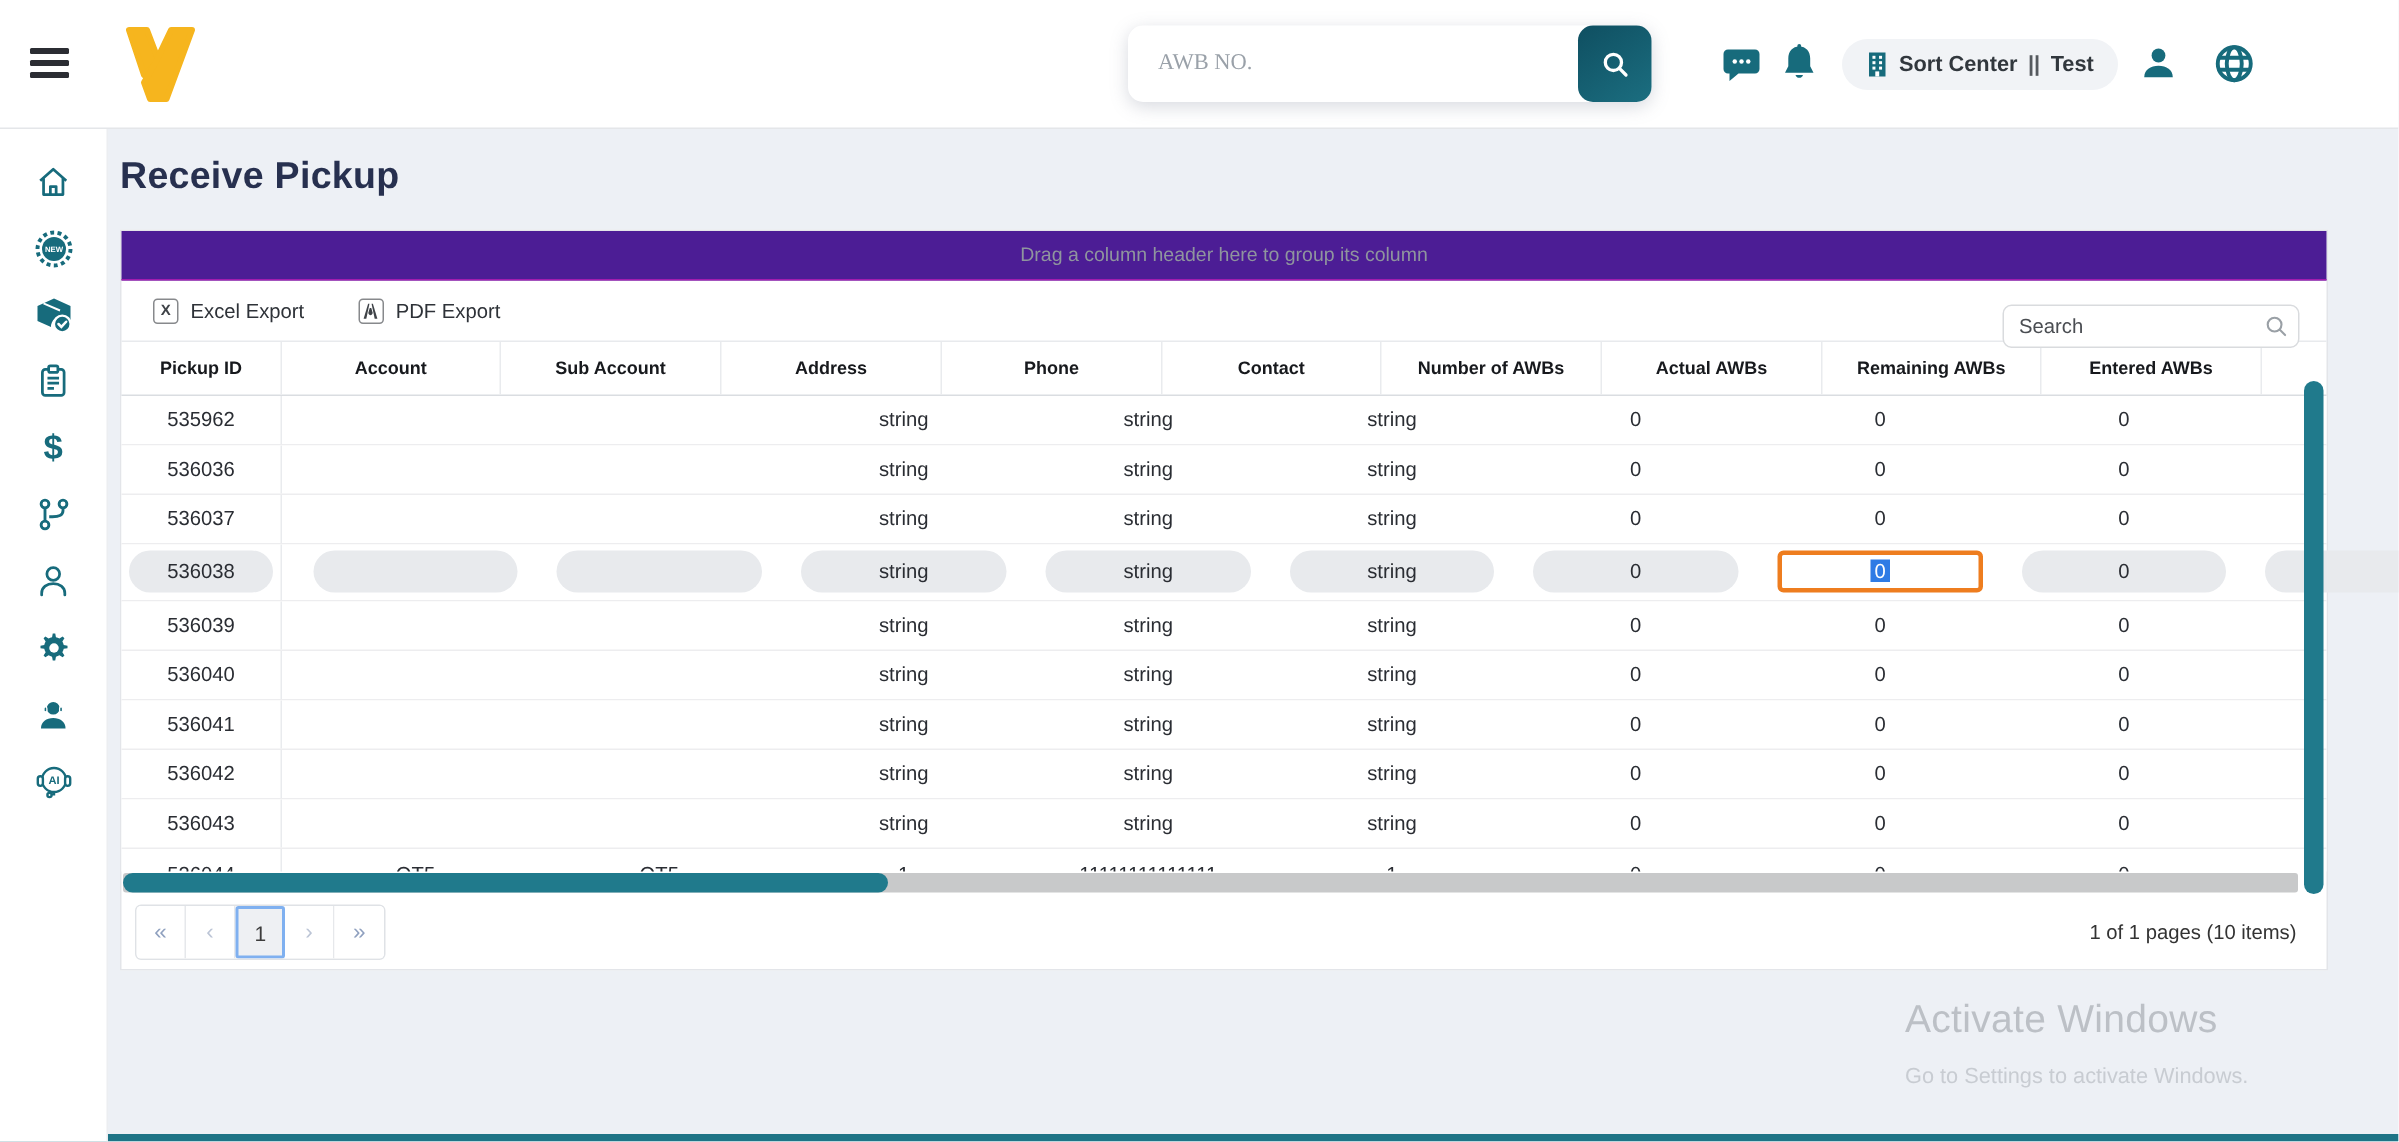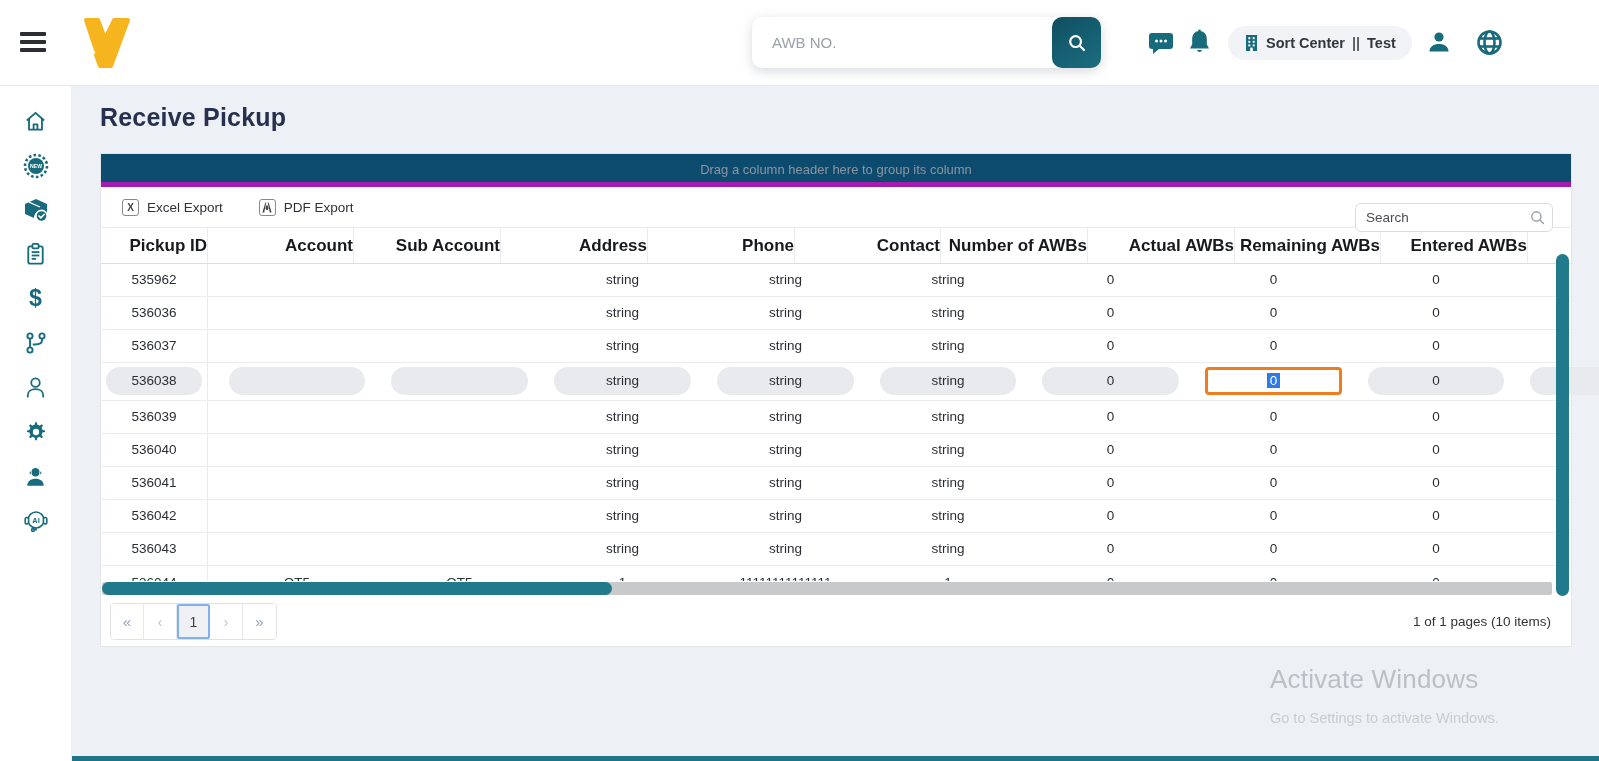--- a/index.html
+++ b/index.html
@@ -9,61 +9,61 @@
   
   .topbar { position:absolute; top:0; left:0; width:1599px; height:86px; background:#fff;
             border-bottom:1px solid #e4e6e9; z-index:20; }
   .hamburger { position:absolute; left:20px; top:32px; width:26px; height:22px; cursor:pointer; }
   .hamburger span { display:block; height:3.5px; background:#2b2d33; border-radius:1px; margin-bottom:4.5px; }
   .logo { position:absolute; left:76px; top:13px; }
   .awb-search { position:absolute; left:752px; top:17px; width:349px; height:51px; background:#fff;
                 border-radius:10px; box-shadow:0 3px 12px rgba(110,120,140,.28); }
   .awb-search input { position:absolute; left:0; top:0; width:300px; height:51px; border:none; outline:none;
                 border-radius:10px; padding:0 12px 0 20px; font-size:15px; color:#333;
-                font-family:Liberation Sans, sans-serif; background:transparent; }
+                font-family:Liberation Serif, serif; background:transparent; }
   .awb-search input::placeholder { color:#9aa1a9; }
   .awb-btn { position:absolute; right:0; top:0; width:49px; height:51px; border:none; border-radius:10px;
              background:linear-gradient(145deg,#0f4f61,#1b6e80); display:flex; align-items:center;
              justify-content:center; cursor:pointer; }
   .top-ico { position:absolute; cursor:pointer; }
   .env-pill { position:absolute; left:1228px; top:26px; height:34px; background:#f1f3f6; border-radius:17px;
               display:flex; align-items:center; padding:0 16px; gap:7px; cursor:pointer; }
   .env-pill .txt-strong { font-size:14.5px; font-weight:700; color:#31373d; }
   .env-pill .txt-sep { font-size:14.5px; font-weight:700; color:#55595e; }
 
   
   .sidebar { position:absolute; left:0; top:86px; width:72px; height:675px; background:#fff;
              border-right:1px solid #eceef1; z-index:10; display:flex; flex-direction:column;
              align-items:center; padding-top:13px; }
   .side-item { width:44px; height:44.4px; display:flex; align-items:center; justify-content:center; cursor:pointer; }
 
   
-  .main { position:absolute; left:84px; top:86px; width:1357px; height:675px; }
+  .main { position:absolute; left:64px; top:86px; width:1357px; height:675px; }
   .page-title { margin:17px 0 0 16px; font-size:25px; font-weight:700; color:#27304f; letter-spacing:.2px; }
 
   .grid-card { position:relative; margin:21px 0 0 16px; width:1472px; background:#fff;
                border:1px solid #e3e5e9; }
   .group-panel { height:33px; line-height:32px; text-align:center; color:#8f959e; font-size:13px;
-                 background:#0c4a6e; border-bottom:5px solid #a21caf; }
+                 background:#4c1d95; border-bottom:1px solid #a21caf; }
   .toolbar { height:41px; display:flex; align-items:center; padding-left:21px; border-bottom:1px solid #e8eaed; }
   .exp-btn { display:flex; align-items:center; gap:8px; margin-right:36px; cursor:pointer;
              font-size:13.5px; color:#2e3238; }
   .exp-box { width:17px; height:17px; border:1.6px solid #87898c; border-radius:3px; display:flex;
              align-items:center; justify-content:center; font-size:10px; font-weight:700; color:#3f4348; }
   .tb-search { margin-left:auto; margin-right:18px; position:relative;margin-top:20px; }
   .tb-search input { width:198px; height:29px; border:1px solid #d9dbde; border-radius:6px; outline:none;
              padding:0 28px 0 10px; font-size:13.5px; color:#333; font-family:inherit; }
   .tb-search input::placeholder { color:#4a4d52; }
   .tb-search svg { position:absolute; right:8px; top:7px; }
 
   
   .thead, .tr { display:grid;
       grid-template-columns:107px 146px 147px 147px 147px 146px 147px 147px 146px 147px 1fr; }
   .thead { height:36px; border-bottom:1px solid #dadde1; }
-  .th { font-size:17px; font-weight:700; color:#17191d; text-align:right; line-height:35px;
+  .th { font-size:12px; font-weight:700; color:#17191d; text-align:center; line-height:35px;
         border-right:1px solid #e9ebee; overflow:hidden; white-space:nowrap; cursor:pointer; }
   .th:last-child { border-right:none; }
   .tr { height:33px; border-bottom:1px solid #ededef; background:#fff;gap:16px; }
   .td { font-size:13.5px; color:#2a2d33; text-align:center; line-height:32px; overflow:hidden; white-space:nowrap; }
   .td.c0 { border-right:1px solid #e9ebee; }
   .tr.editing { height:38px; }
   .tr.editing .td { line-height:normal; padding-top:4px; }
   .editbox { display:block; margin:0 5px; height:28px; line-height:28px; background:#e8eaed;
              border-radius:14px; font-size:13.5px; color:#2a2d33; }
   .editbox.focused { background:#fff; border:3px solid #ee7d1f; border-radius:4px; line-height:22px; }

